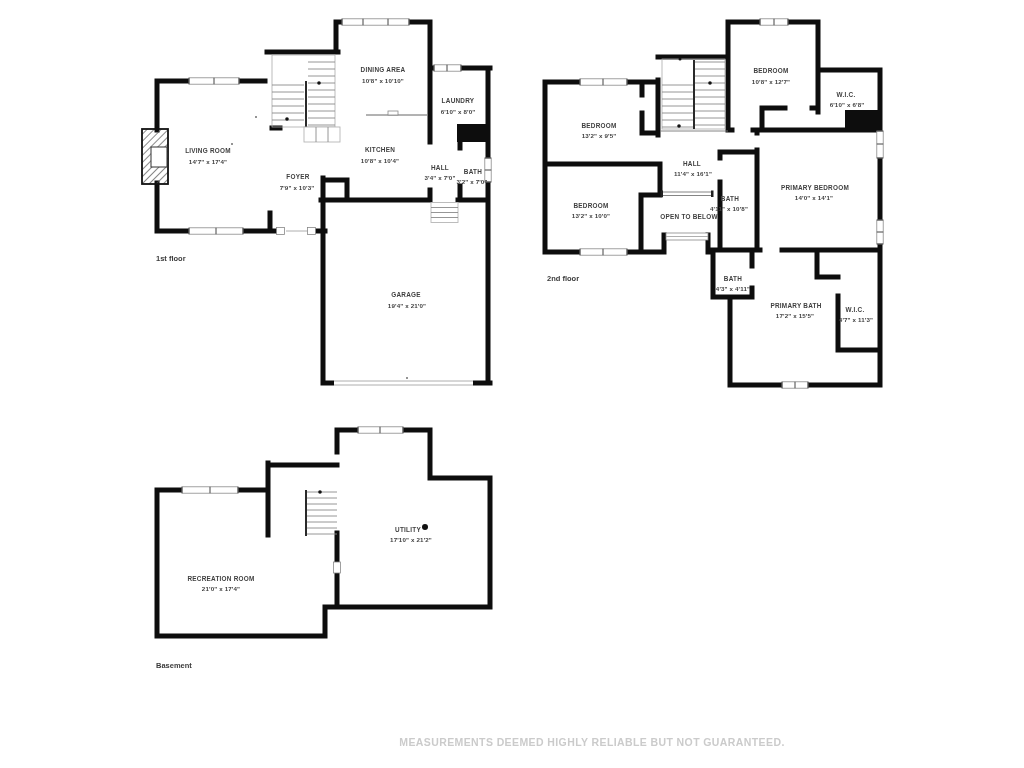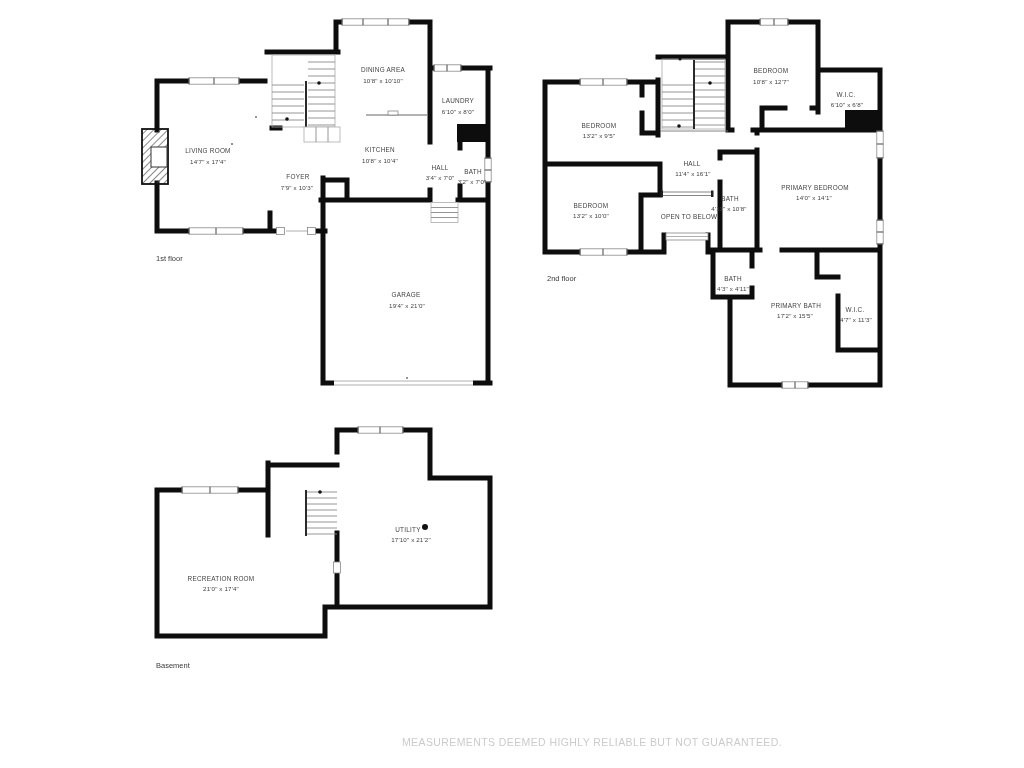--- a/index.html
+++ b/index.html
@@ -4,21 +4,21 @@
 <style>
   html, body {
     margin: 0;
     padding: 0;
     width: 1024px;
     height: 768px;
     background: #ffffff;
     overflow: hidden;
     font-family: "Liberation Sans", sans-serif;
   }
-  #stage { width: 1024px; height: 672px; position: relative; }
+  #stage { width: 1024px; height: 672px; position: relative; font-weight: bold; }
   svg { display: block; }
 
   .wall      { stroke: #0d0d0d; stroke-width: 5; fill: none; stroke-linecap: square; }
   .wallfill  { fill: #0d0d0d; stroke: none; }
   .winrect   { fill: #ffffff; stroke: #8a8a8a; stroke-width: 0.8; }
   .winline   { stroke: #9a9a9a; stroke-width: 0.8; fill: none; }
   .wintick   { stroke: #444444; stroke-width: 1; fill: none; }
   .tread     { stroke: #8a8a8a; stroke-width: 0.9; fill: none; }
   .treadbox  { fill: #ffffff; stroke: #b5b5b5; stroke-width: 0.9; }
   .stairline { stroke: #777777; stroke-width: 0.9; fill: none; }

